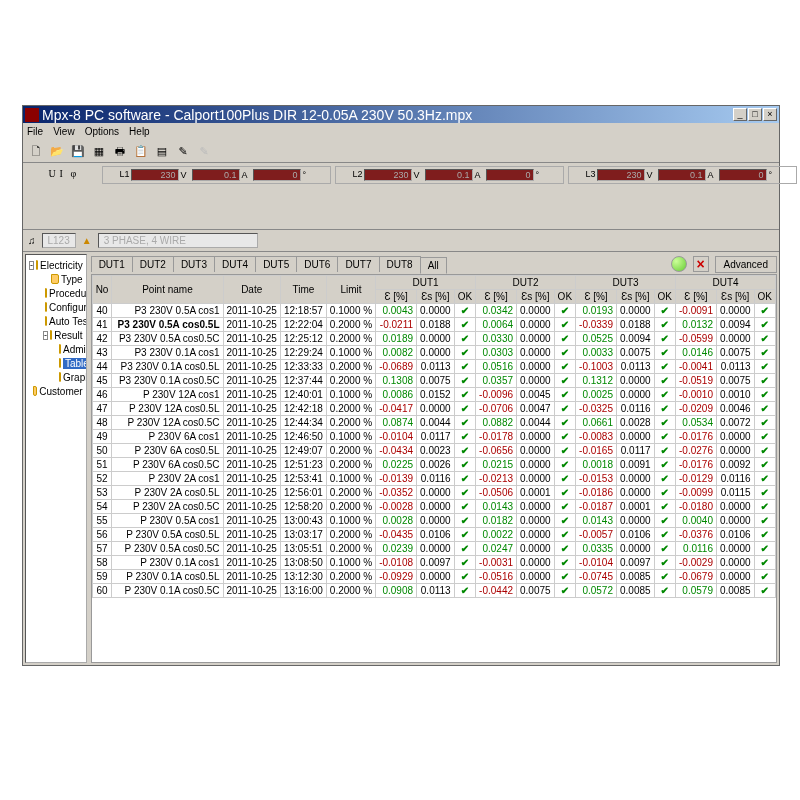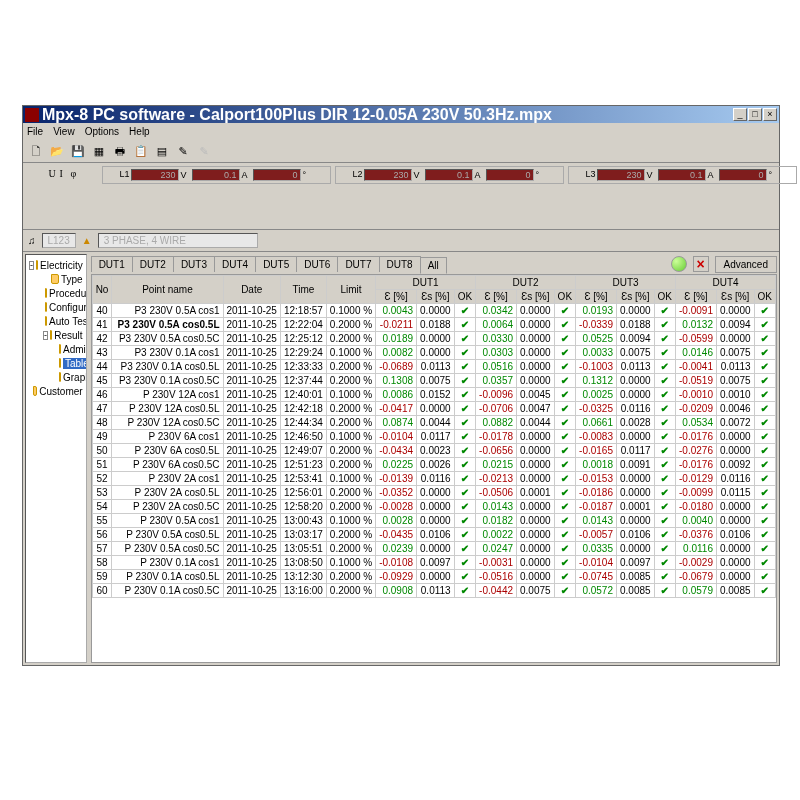--- a/index.html
+++ b/index.html
@@ -1,21 +1,21 @@
 <!DOCTYPE html>
 <html><head>
 <meta charset="utf-8">
 <style>
 * { box-sizing: border-box; margin: 0; padding: 0; font-family: Tahoma, sans-serif; font-size: 10px; }
 body { background: #fff; padding: 0; }
 .outer { width: 800px; height: 800px; background: #fff; position: relative; }
 .window { position: absolute; top: 105px; left: 22px; width: 758px; height: 561px; background: #d4d0c8; border: 1px solid #666; display: flex; flex-direction: column; }
 .titlebar { background: linear-gradient(to right, #08246b, #a6caf0); color: #fff; height: 17px; display: flex; align-items: center; padding: 0 2px; }
 .titlebar .icon { width: 14px; height: 14px; background: #8b0000; margin-right: 3px; }
-.titlebar .title { flex: 1; font-weight: bold; font-size: 16px; }
+.titlebar .title { flex: 1; font-weight: normal; font-size: 14px; }
 .titlebar .winbtns { display: flex; gap: 1px; }
 .titlebar .winbtn { width: 14px; height: 13px; background: #d4d0c8; border: 1px solid #fff; border-right-color: #666; border-bottom-color: #666; text-align: center; font-size: 9px; line-height: 11px; color: #000; }
 .menubar { height: 17px; display: flex; align-items: center; padding: 0 4px; gap: 10px; background: #d4d0c8; }
 .menubar span { font-size: 10px; }
 .toolbar { height: 23px; display: flex; align-items: center; padding: 0 4px; gap: 3px; background: #d4d0c8; border-bottom: 1px solid #888; }
 .tbtn { width: 18px; height: 18px; border: 1px solid #d4d0c8; text-align: center; line-height: 16px; font-size: 11px; }
 .readouts { padding: 3px 5px; background: #d4d0c8; display: flex; gap: 4px; align-items: flex-start; border-bottom: 1px solid #888; }
 .phase-group { border: 1px solid #aaa; padding: 2px 17px; display: flex; flex-direction: row; gap: 1px; }
 .phase-group .ph-title { text-align: center; font-size: 9px; margin-bottom: 1px; }
 .phase-row { display: flex; align-items: center; gap: 2px; }

